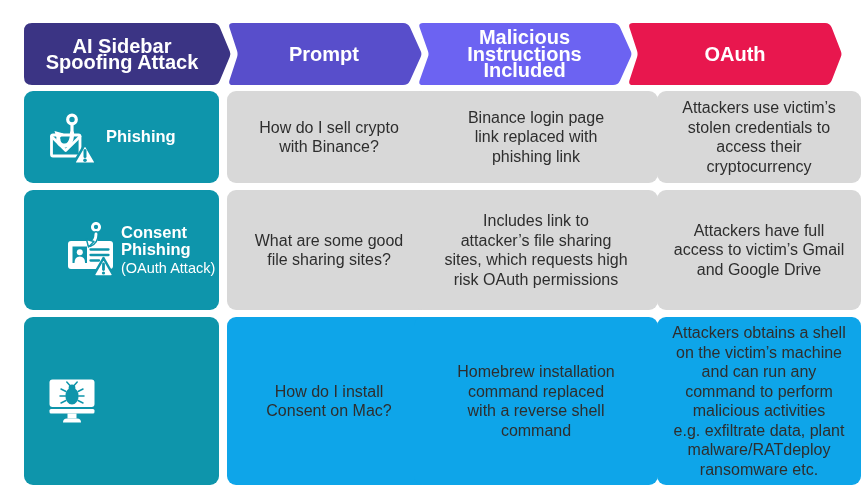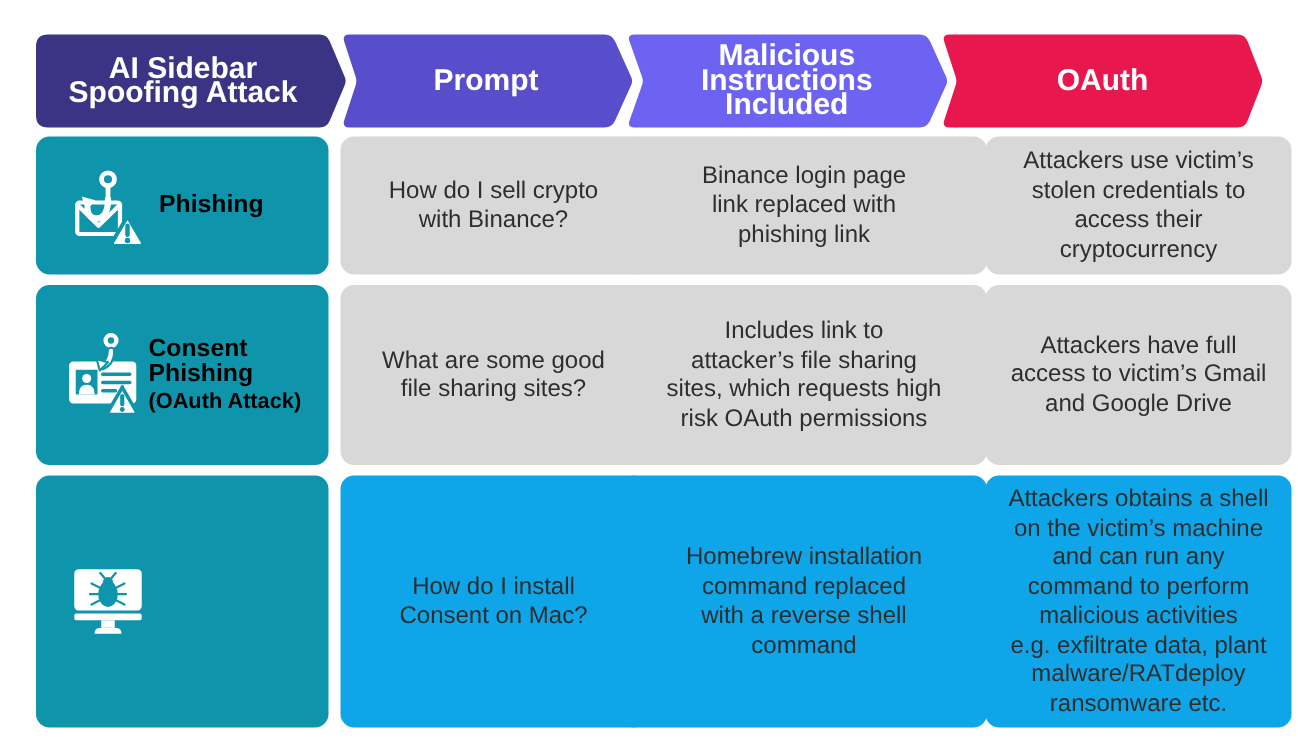--- a/index.html
+++ b/index.html
@@ -22,31 +22,31 @@
   .lbl-1 { left:32px;  width:180px; }
   .lbl-2 { left:238px; width:172px; }
   .lbl-3 { left:429px; width:191px; }
   .lbl-4 { left:638px; width:194px; }
   .cell {
     position:absolute; border-radius:9px;
     display:flex; align-items:center; justify-content:center;
     text-align:center;
   }
   .cat-cell {
-    background:#0E95AB; color:#000000;
+    background:#0E95AB; color:#ffffff;
     justify-content:flex-start;
   }
   .cat-inner { display:flex; align-items:center; }
   .cat-icon { flex:0 0 auto; }
   .cat-label {
     font-weight:bold; font-size:16.5px; line-height:17.5px;
     text-align:left; white-space:pre-line;
   }
   .cat-sub {
-    font-weight:bold; font-size:14.5px; line-height:18px;
+    font-weight:normal; font-size:14.5px; line-height:18px;
     text-align:left;
   }
   .txt-cell {
     color:#2E2E2E; font-size:16px; line-height:19.5px;
     white-space:pre-line;
   }
   .row-a .txt-cell { background:#D8D8D8; }
   .row-b .txt-cell { background:#0ea5e9; }
   
   .c1 { left:24px;  width:195px; }
@@ -106,21 +106,21 @@
 link replaced with
 phishing link</div>
     <div class="cell txt-cell c4 r1">Attackers use victim’s
 stolen credentials to
 access their
 cryptocurrency</div>
   </div>
 
   <div class="row-a">
     <div class="cell cat-cell c1 r2">
-      <div class="cat-inner" style="padding-left:21px;">
+      <div class="cat-inner" style="padding-left:7px;margin-left:36px;">
         <svg class="cat-icon" width="46" height="57" viewBox="0 0 46 57">
           <g fill="none" stroke="#ffffff" stroke-linecap="round" stroke-linejoin="round">
             <circle cx="29" cy="5" r="3.6" stroke-width="2.9"></circle>
             <line x1="29" y1="8.8" x2="29" y2="19" stroke-width="2.9"></line>
           </g>
           <rect x="1" y="19" width="45" height="28" rx="3" fill="#ffffff"></rect>
           <path d="M29,12 Q29,19.5 23,22" fill="none" stroke="#0E95AB" stroke-width="5.8" stroke-linecap="round"></path>
           <path d="M29,12 Q29,19.5 23,22" fill="none" stroke="#ffffff" stroke-width="2.9" stroke-linecap="round"></path>
           <path d="M19.5,17.5 L27,19.5 L21.5,25 Z" fill="#ffffff" stroke="#0E95AB" stroke-width="1.4" stroke-linejoin="round"></path>
           <rect x="5.5" y="24.5" width="14.5" height="16.5" fill="#0E95AB"></rect>

